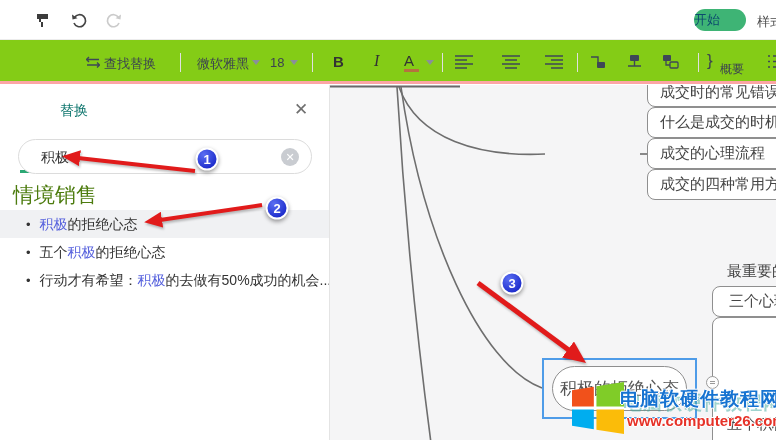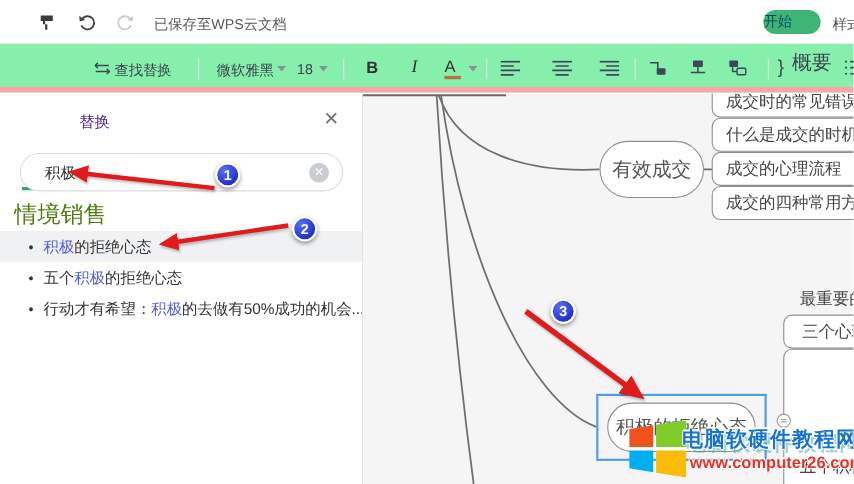--- a/index.html
+++ b/index.html
@@ -10,42 +10,42 @@
   
   #titlebar { position:absolute; left:0; top:0; width:776px; height:40px; background:#fff;
               border-bottom:1px solid #ececec; }
   .tb-icon { position:absolute; top:12px; width:17px; height:17px; color:#454545; }
   #saved-status { position:absolute; left:140px; top:13px; font-size:13px; color:#595959; }
   #start-btn { position:absolute; left:694px; top:9px; width:52px; height:22px; border-radius:11px;
                background:#3eb475; color:#0c4a6e; font-size:13px; text-align:left; line-height:22px; }
   #style-btn { position:absolute; left:757px; top:13px; font-size:13px; color:#4a4a4a; white-space:nowrap; }
 
   
-  #toolbar { position:absolute; left:0; top:40px; width:776px; height:44px; background:#86efac;
-             border-bottom:5px solid #fca5a5; }
+  #toolbar { position:absolute; left:0; top:40px; width:776px; height:44px; background:#84cc16;
+             border-bottom:3px solid #fca5a5; }
   .sep { position:absolute; top:13px; width:1px; height:19px; background:#e0e0e0; }
   .tlabel { position:absolute; top:15px; font-size:13px; color:#3c4350; white-space:nowrap; }
   .caret { position:absolute; top:20px; width:0; height:0; border-left:4px solid transparent;
            border-right:4px solid transparent; border-top:5px solid #8a8f99; }
   .ticon { position:absolute; top:13px; color:#3e4757; }
   #btn-bold { left:333px; top:13px; font-size:15px; font-weight:700; color:#333; position:absolute; }
   #btn-italic { left:374px; top:12px; font-size:16px; font-style:italic; color:#333; position:absolute;
                 font-family:"Liberation Serif",serif; }
   #btn-fontcolor { left:404px; top:12px; font-size:15px; color:#333; position:absolute; }
   #btn-fontcolor .bar { display:block; width:15px; height:3px; background:#b5713f; margin-top:0px; }
   #outline-brace { position:absolute; left:707px; top:11px; font-size:17px; color:#3c4350; }
-  #outline-label { position:absolute; left:720px; top:5px; font-size:18px; color:#3c4350; }
+  #outline-label { position:absolute; left:720px; top:21px; font-size:12px; color:#3c4350; }
 
   
   #find-panel { position:absolute; left:0; top:85px; width:330px; height:355px; background:#fff;
                 border-right:1px solid #e4e4e4; }
   .ftab { position:absolute; top:17px; font-size:14px; }
   #tab-find { left:20px; color:#2ba874;margin-top:44px; }
   #tab-find .under { position:absolute; left:0; top:24px; width:29px; height:3px; background:#2ba874; }
-  #tab-replace { left:72px; color:#4c1d95; }
+  #tab-replace { left:60px; color:#0f766e; }
   #panel-close { position:absolute; left:294px; top:14px; font-size:17px; color:#707070; }
   #search-box { position:absolute; left:18px; top:54px; width:294px; height:35px; border:1px solid #dcdcdc;
                 border-radius:17.5px; background:#fff; }
   #search-text { position:absolute; left:22px; top:9px; font-size:14px; color:#333; }
   #search-clear { position:absolute; right:12px; top:8px; width:18px; height:18px; border-radius:50%;
                   background:#c9ccd1; color:#fff; font-size:11px; line-height:18px; text-align:center; }
   #group-title { position:absolute; left:13px; top:96px; font-size:21px; color:#4d7c0f; }
   .result-row { position:absolute; left:0; width:329px; height:28px; font-size:14px; color:#333;
                 line-height:28px; white-space:nowrap; overflow:hidden; padding-left:26px; }
   .result-row .bullet { color:#333; margin-right:9px; font-size:13px; }
@@ -109,21 +109,20 @@
       <path d="M3 2 h11 v5 h-7 v3 h-2 v-3 h-2 z M7 10 h2 v5 h-2 z" fill="#3c3c3c"></path>
     </svg>
     <svg class="tb-icon" style="left:70px" viewBox="0 0 17 17">
       <path d="M4.5 5.5 A6 6 0 1 1 4 11" stroke="#444" stroke-width="1.7" fill="none"></path>
       <path d="M2 2.5 L2.5 7.5 L7.5 6.2 Z" fill="#444"></path>
     </svg>
     <svg class="tb-icon" style="left:106px" viewBox="0 0 17 17">
       <path d="M12.5 5.5 A6 6 0 1 0 13 11" stroke="#cbcbcb" stroke-width="1.7" fill="none"></path>
       <path d="M15 2.5 L14.5 7.5 L9.5 6.2 Z" fill="#cbcbcb"></path>
     </svg>
-    <span id="saved-status">已保存至WPS云文档</span>
     <div id="start-btn">开始</div>
     <span id="style-btn">样式</span>
   </div>
 
   <div id="toolbar">
     <svg class="ticon" style="left:86px; top:16px" width="14" height="12" viewBox="0 0 14 12">
       <path d="M3 1 L0.5 3.5 L3 6 M1 3.5 H13" stroke="#3e4757" stroke-width="1.3" fill="none"></path>
       <path d="M11 6.5 L13.5 9 L11 11.5 M13 9 H1" stroke="#3e4757" stroke-width="1.3" fill="none"></path>
     </svg>
     <span class="tlabel" style="left:104px">查找替换</span>
@@ -199,21 +198,20 @@
 
   <div id="canvas">
     <svg width="446" height="355" style="position:absolute;left:0;top:0">
       <path d="M 0 1.5 H 130" stroke="#6a6a6a" stroke-width="1.8" fill="none"></path>
       <path d="M 69 2 C 88 55 150 72 215 69" stroke="#6e6e6e" stroke-width="1.6" fill="none"></path>
       <path d="M 71 2 C 92 150 150 280 212 303" stroke="#6e6e6e" stroke-width="1.6" fill="none"></path>
       <path d="M 67 2 C 74 120 86 245 101 358" stroke="#6e6e6e" stroke-width="1.6" fill="none"></path>
       <path d="M 310 69 H 318" stroke="#6e6e6e" stroke-width="1.6" fill="none"></path>
     </svg>
 
-    <div class="mm-pill" id="node-effective">有效成交</div>
 
     <div class="mm-row" id="mrow-0">成交时的常见错误</div>
     <div class="mm-row" id="mrow-1">什么是成交的时机</div>
     <div class="mm-row" id="mrow-2">成交的心理流程</div>
     <div class="mm-row" id="mrow-3">成交的四种常用方法</div>
 
     <div id="label-most">最重要的</div>
     <div id="box-three">三个心理</div>
     <div id="box-five"></div>
     <div id="text-five">五个积极</div>

